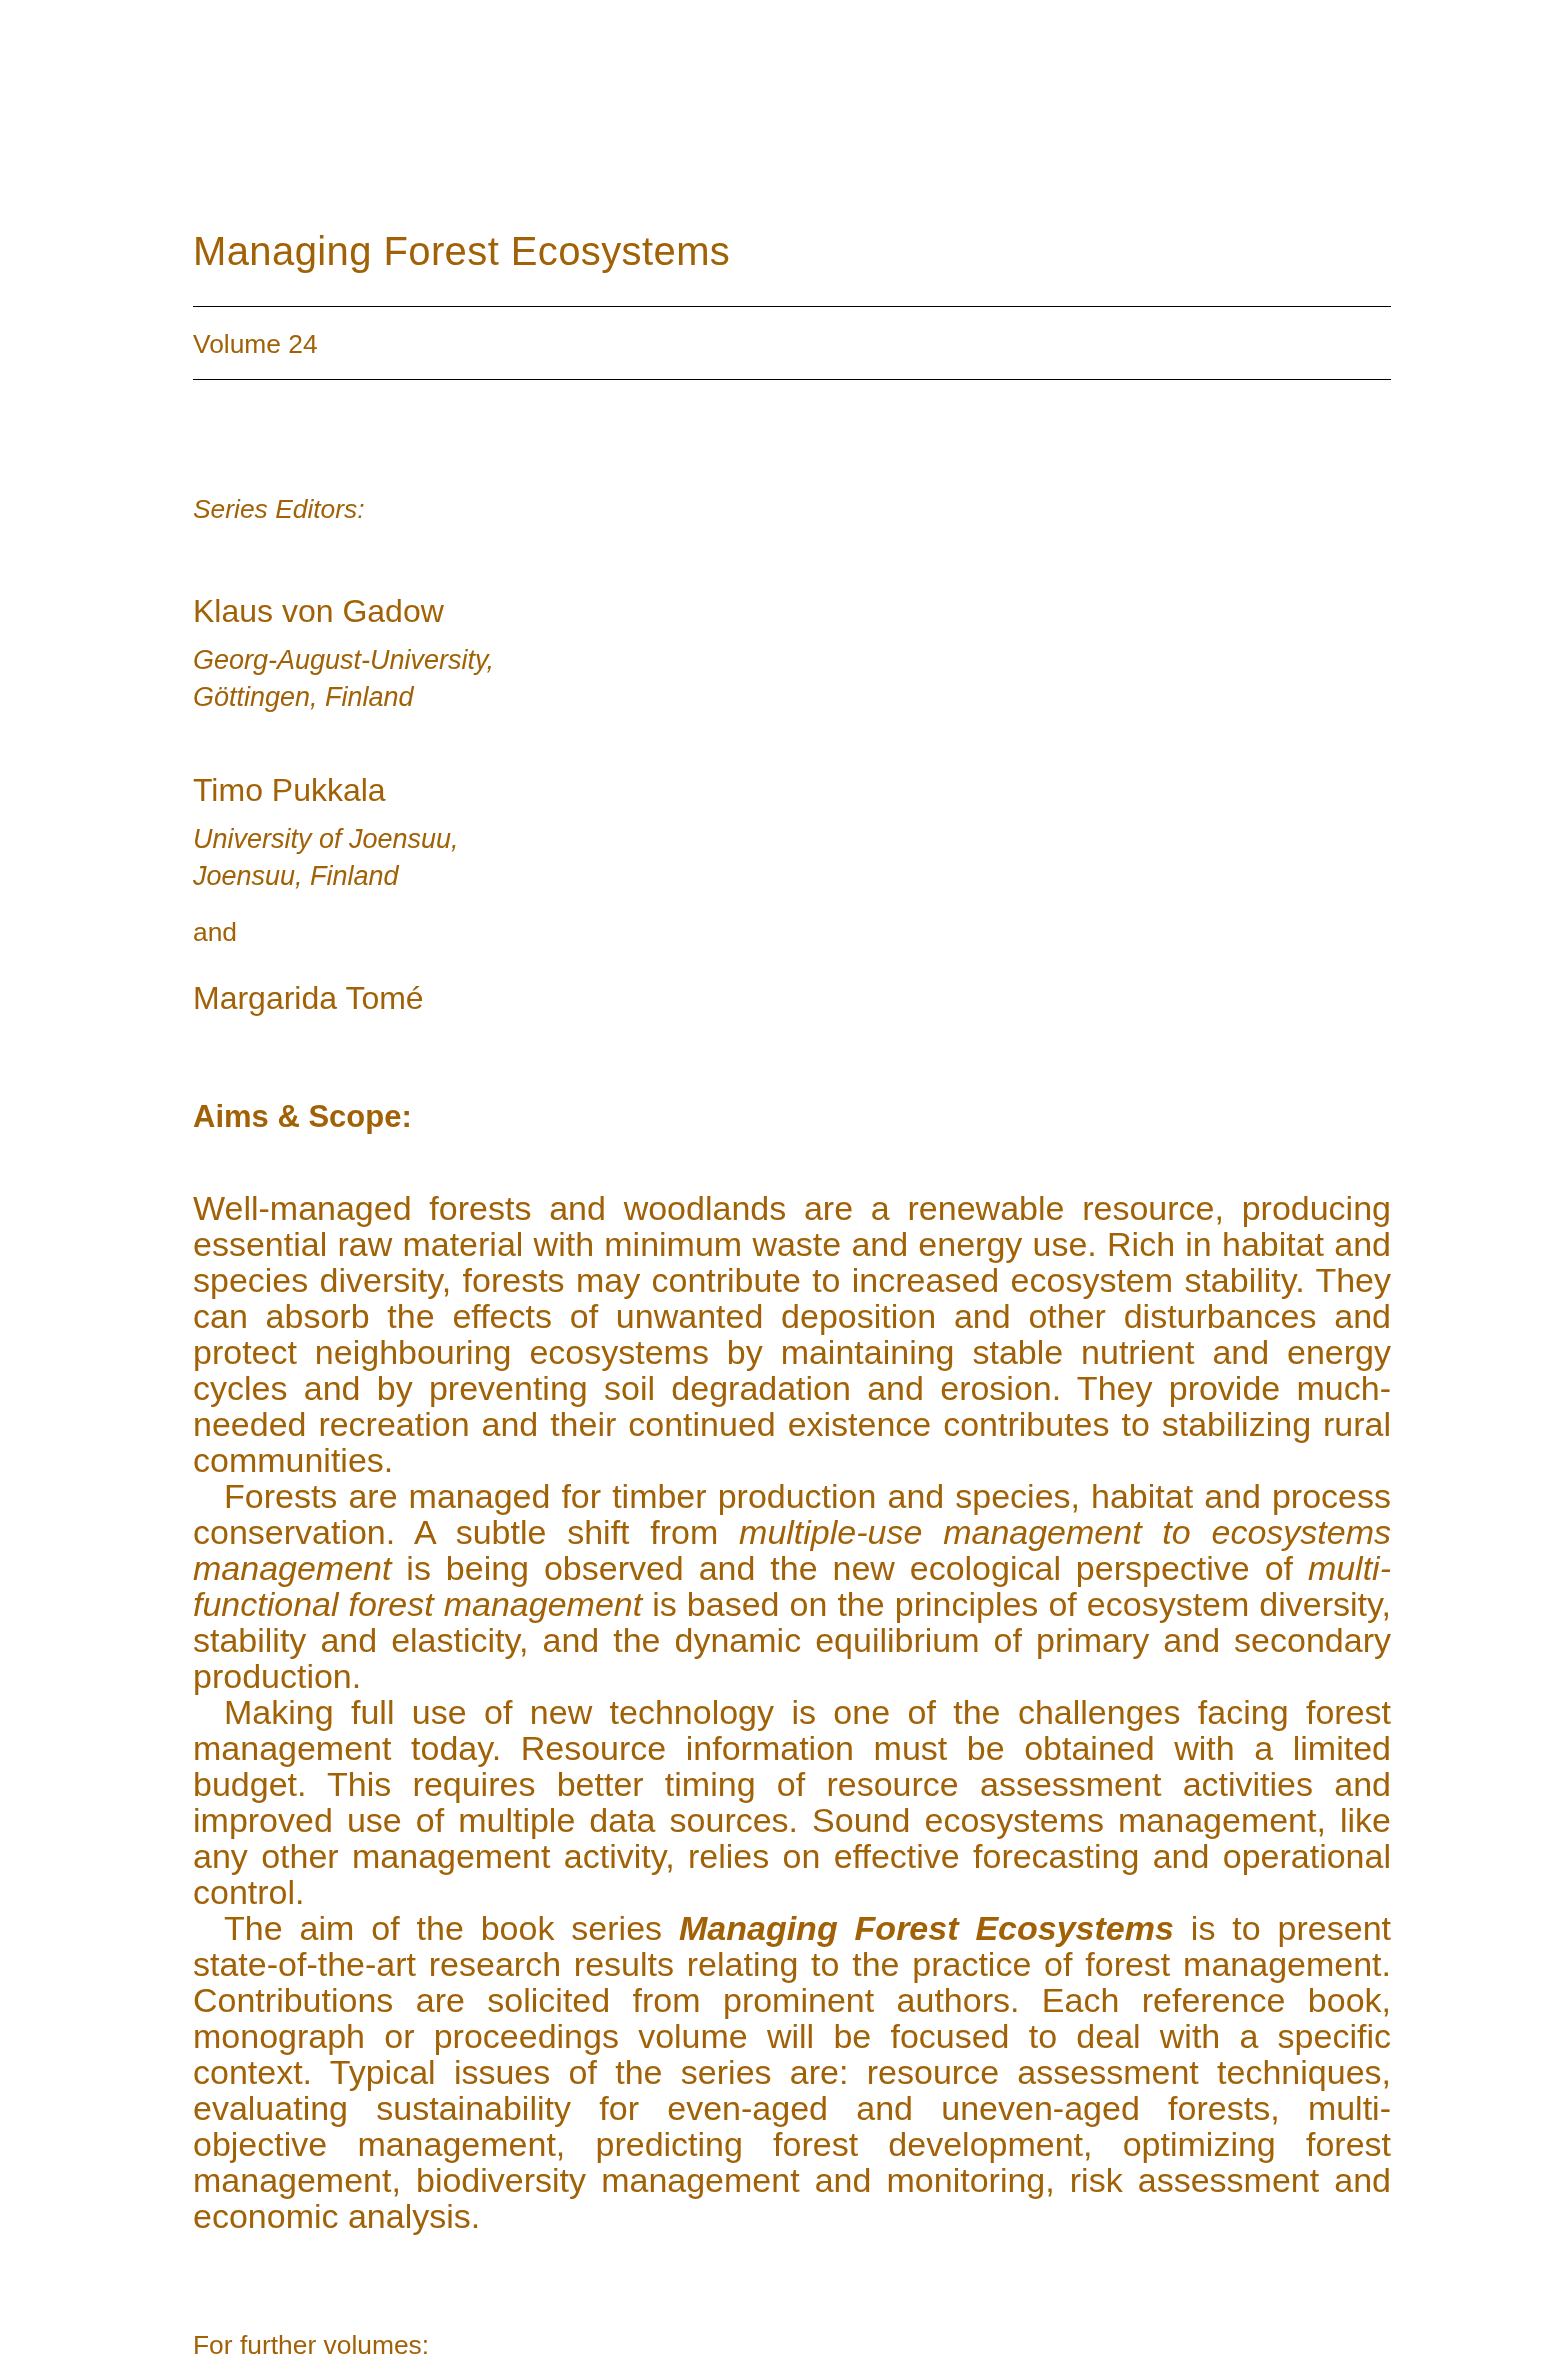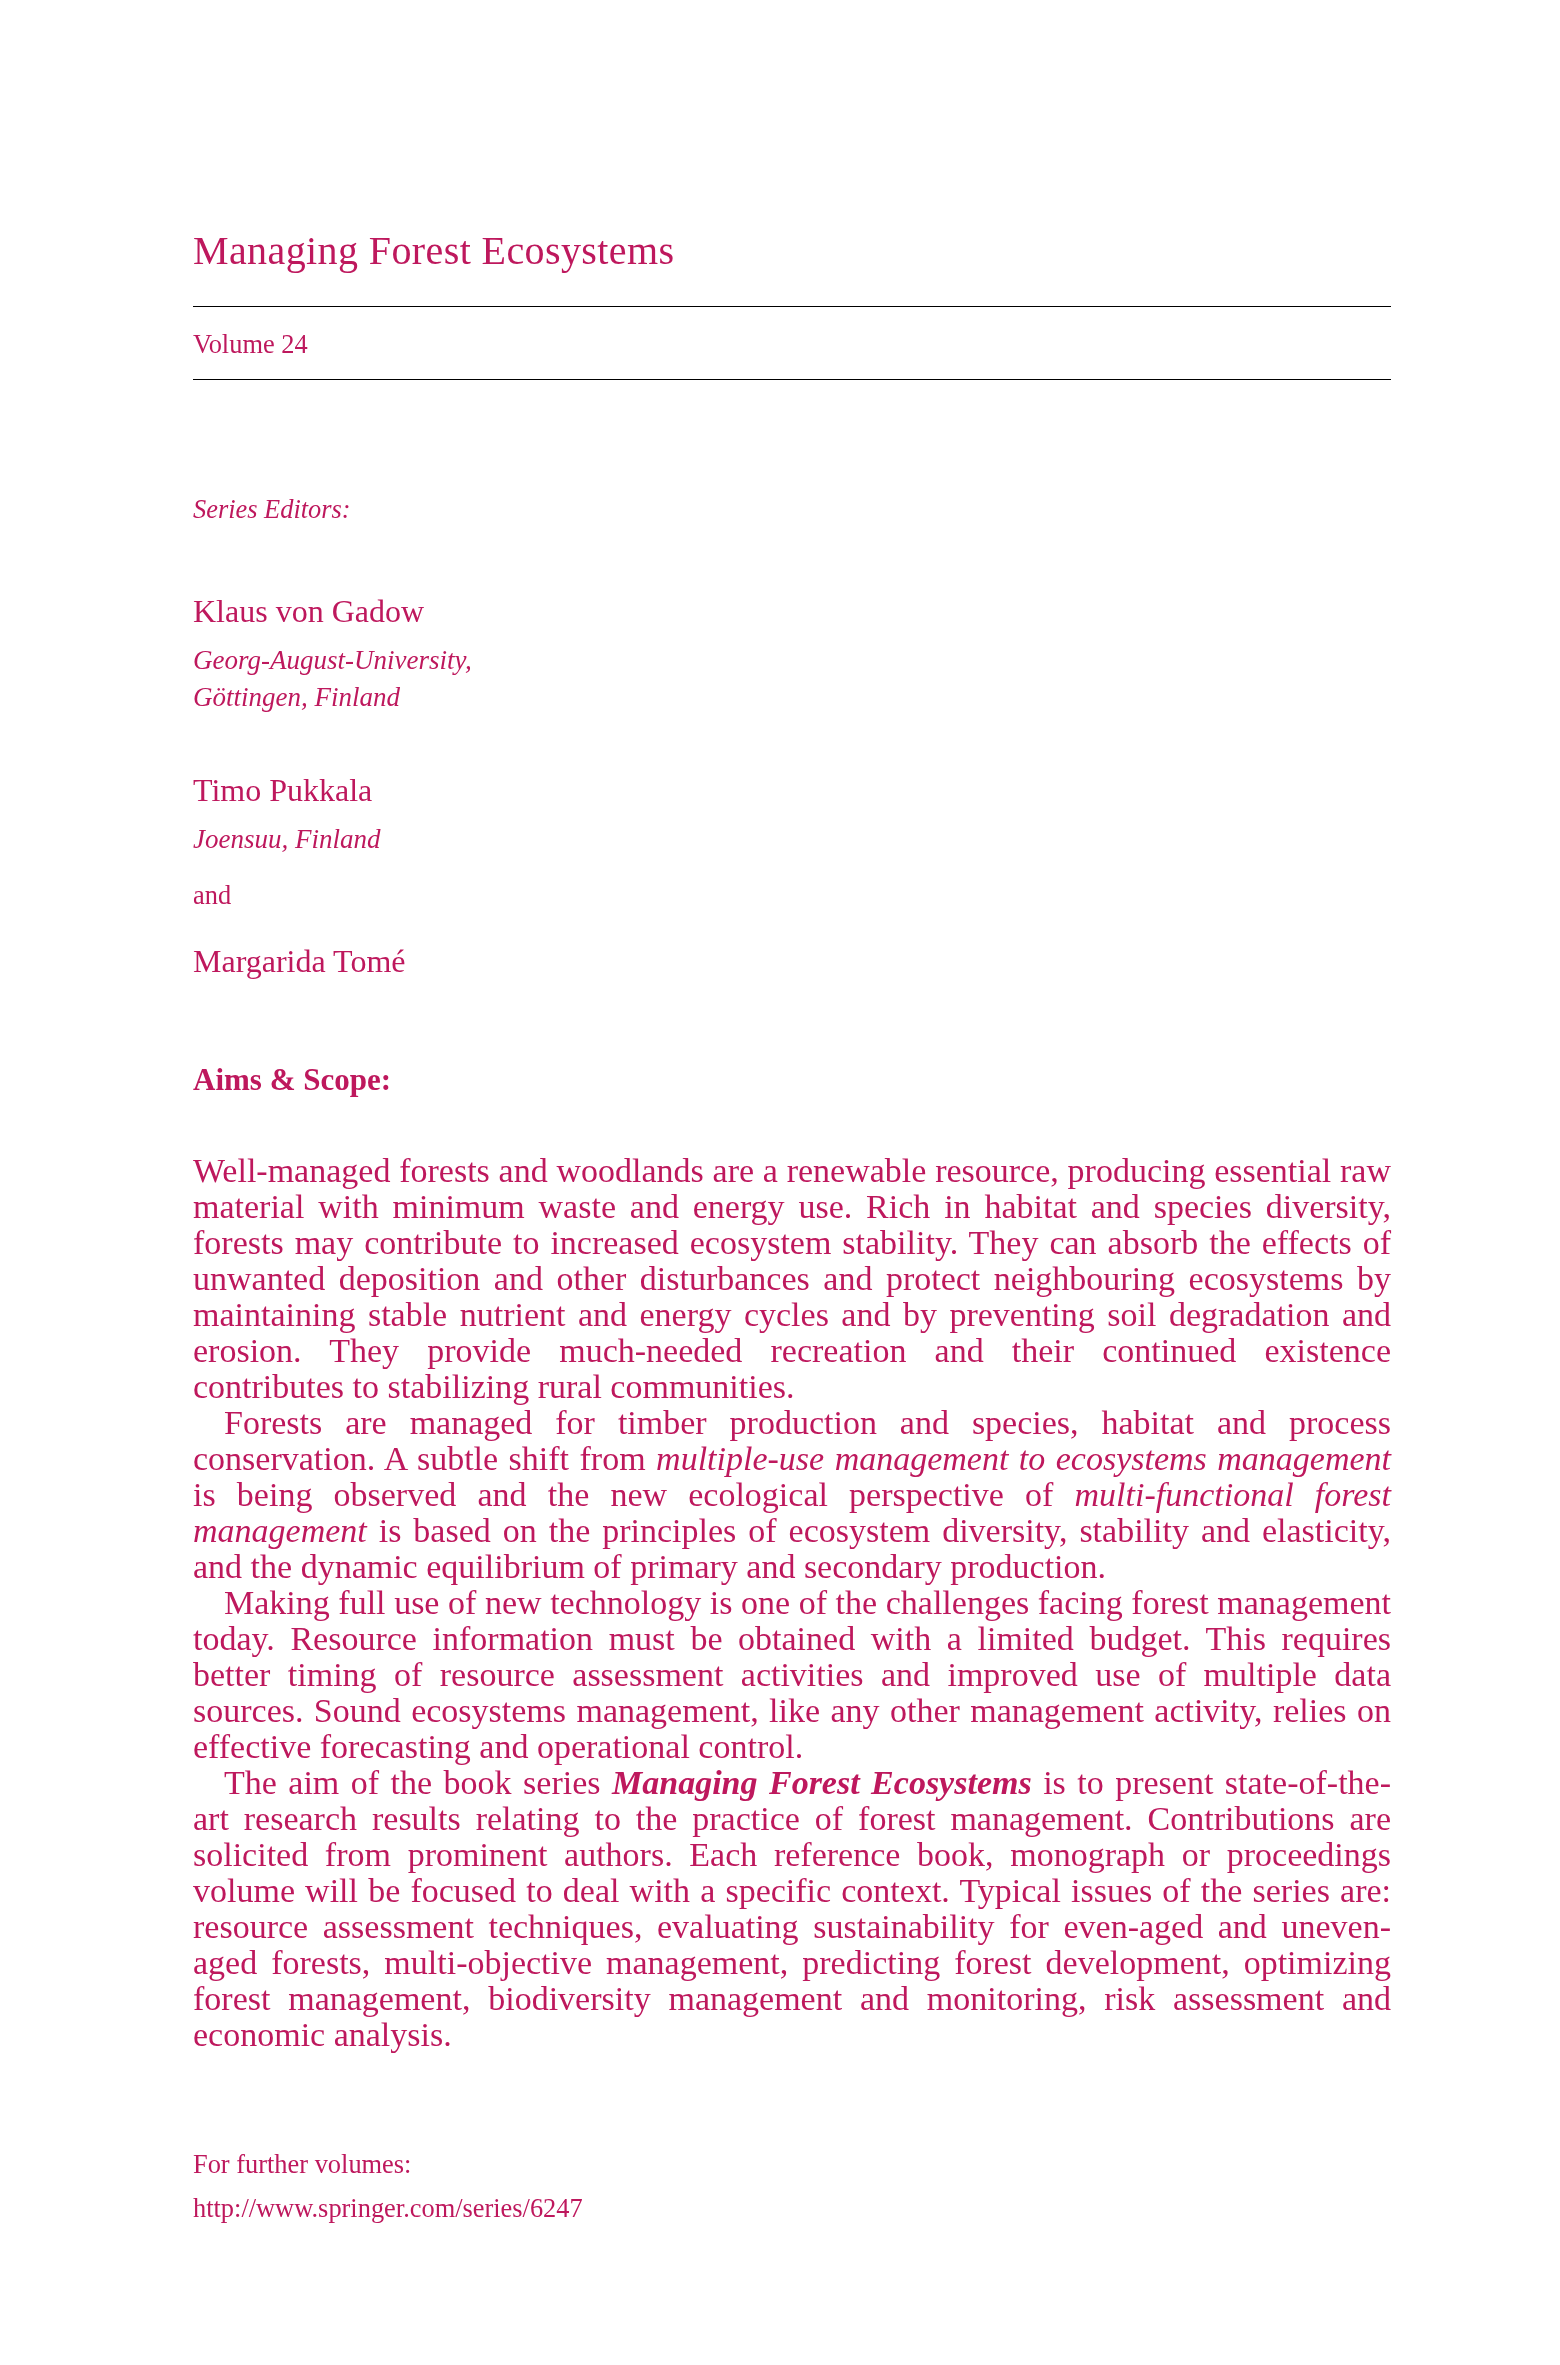--- a/index.html
+++ b/index.html
@@ -2,22 +2,22 @@
 <html style="font-size:13.6px"><head>
 <meta charset="utf-8">
 <style>
   * { box-sizing: border-box; }
   html, body { margin: 0; padding: 0; background: #ffffff; }
   .page {
     position: relative;
     width: 1560px;
     height: 2366px;
     background: #ffffff;
-    color: #be185d;
-    font-family: Liberation Serif, serif;
+    color: #a16207;
+    font-family: Liberation Sans, sans-serif;
     padding: 228px 169px 0 193px;
     overflow: hidden;
   }
   .series-title {
     font-size: 40px;
     font-weight: 400;
     margin: 0;
     letter-spacing: 0.4px;
     line-height: 46px;
   }
@@ -97,20 +97,21 @@
     <div class="editor-name">Klaus von Gadow</div>
     <div class="editor-aff">
       <div>Georg-August-University,</div>
       <div>Göttingen, Finland</div>
     </div>
   </section>
 
   <section class="editor editor-timo">
     <div class="editor-name">Timo Pukkala</div>
     <div class="editor-aff">
+      <div>University of Joensuu,</div>
       <div>Joensuu, Finland</div>
     </div>
   </section>
 
   <div class="conjunction">and</div>
 
   <section class="editor editor-margarida">
     <div class="editor-name">Margarida Tomé</div>
   </section>
 

